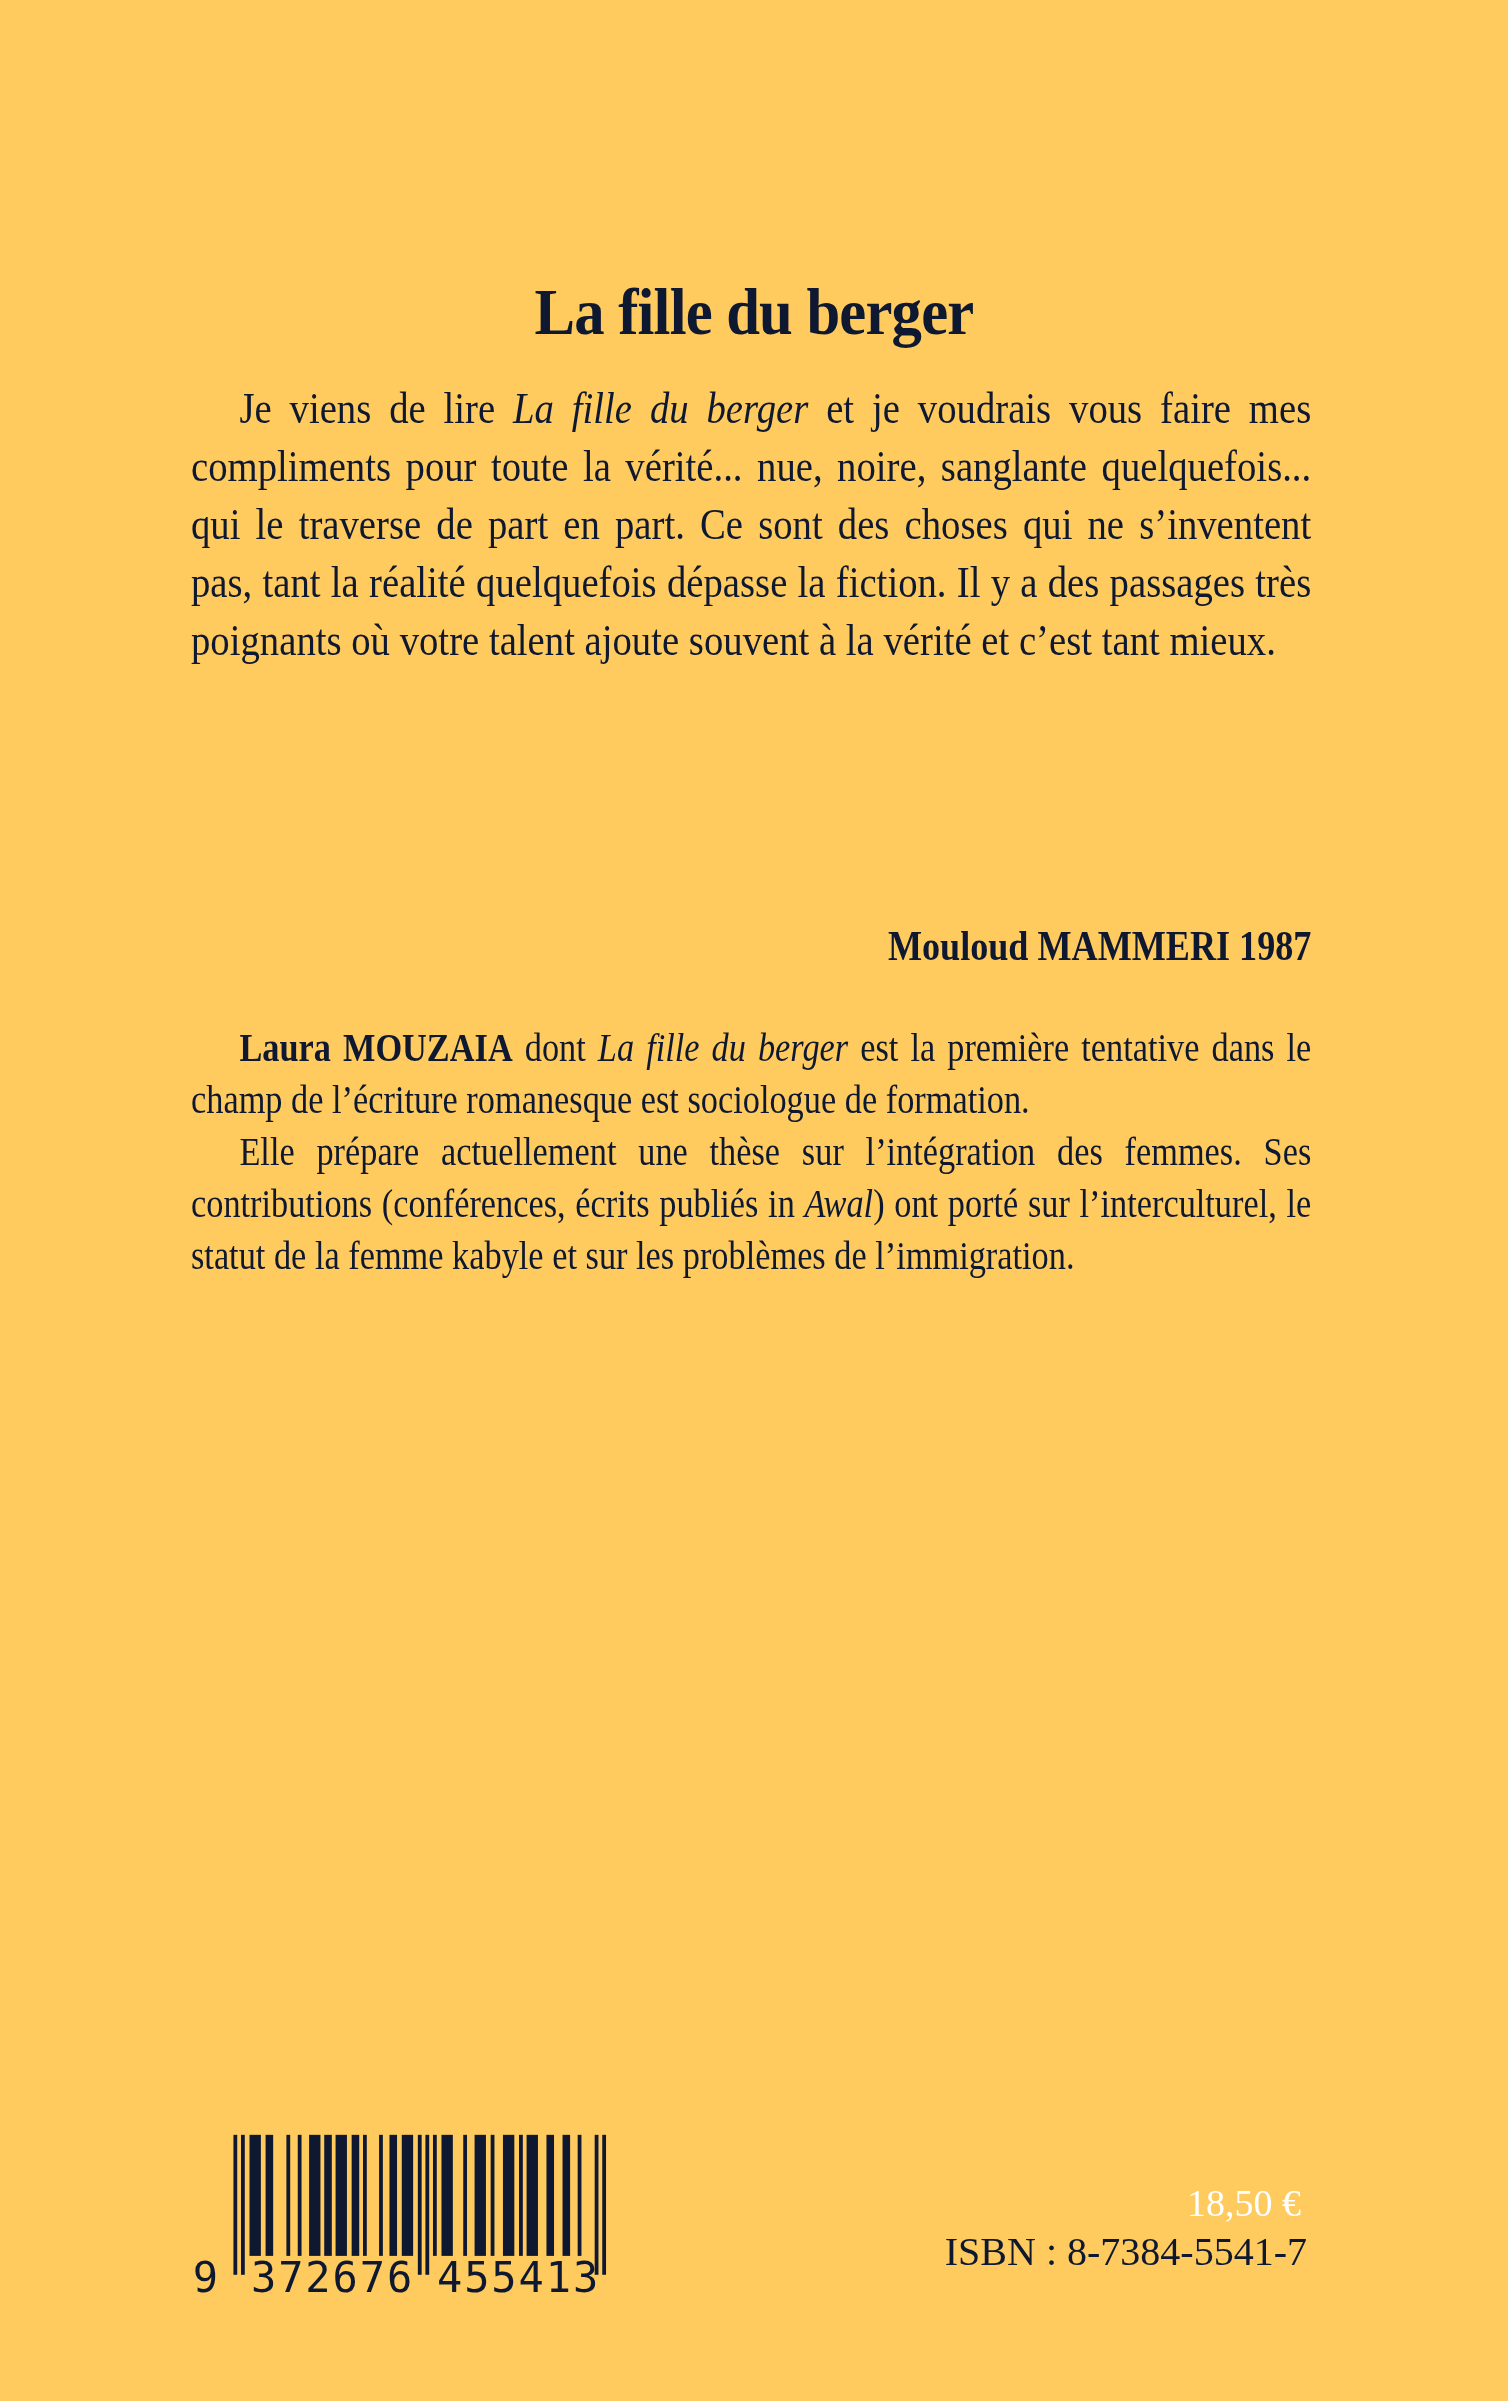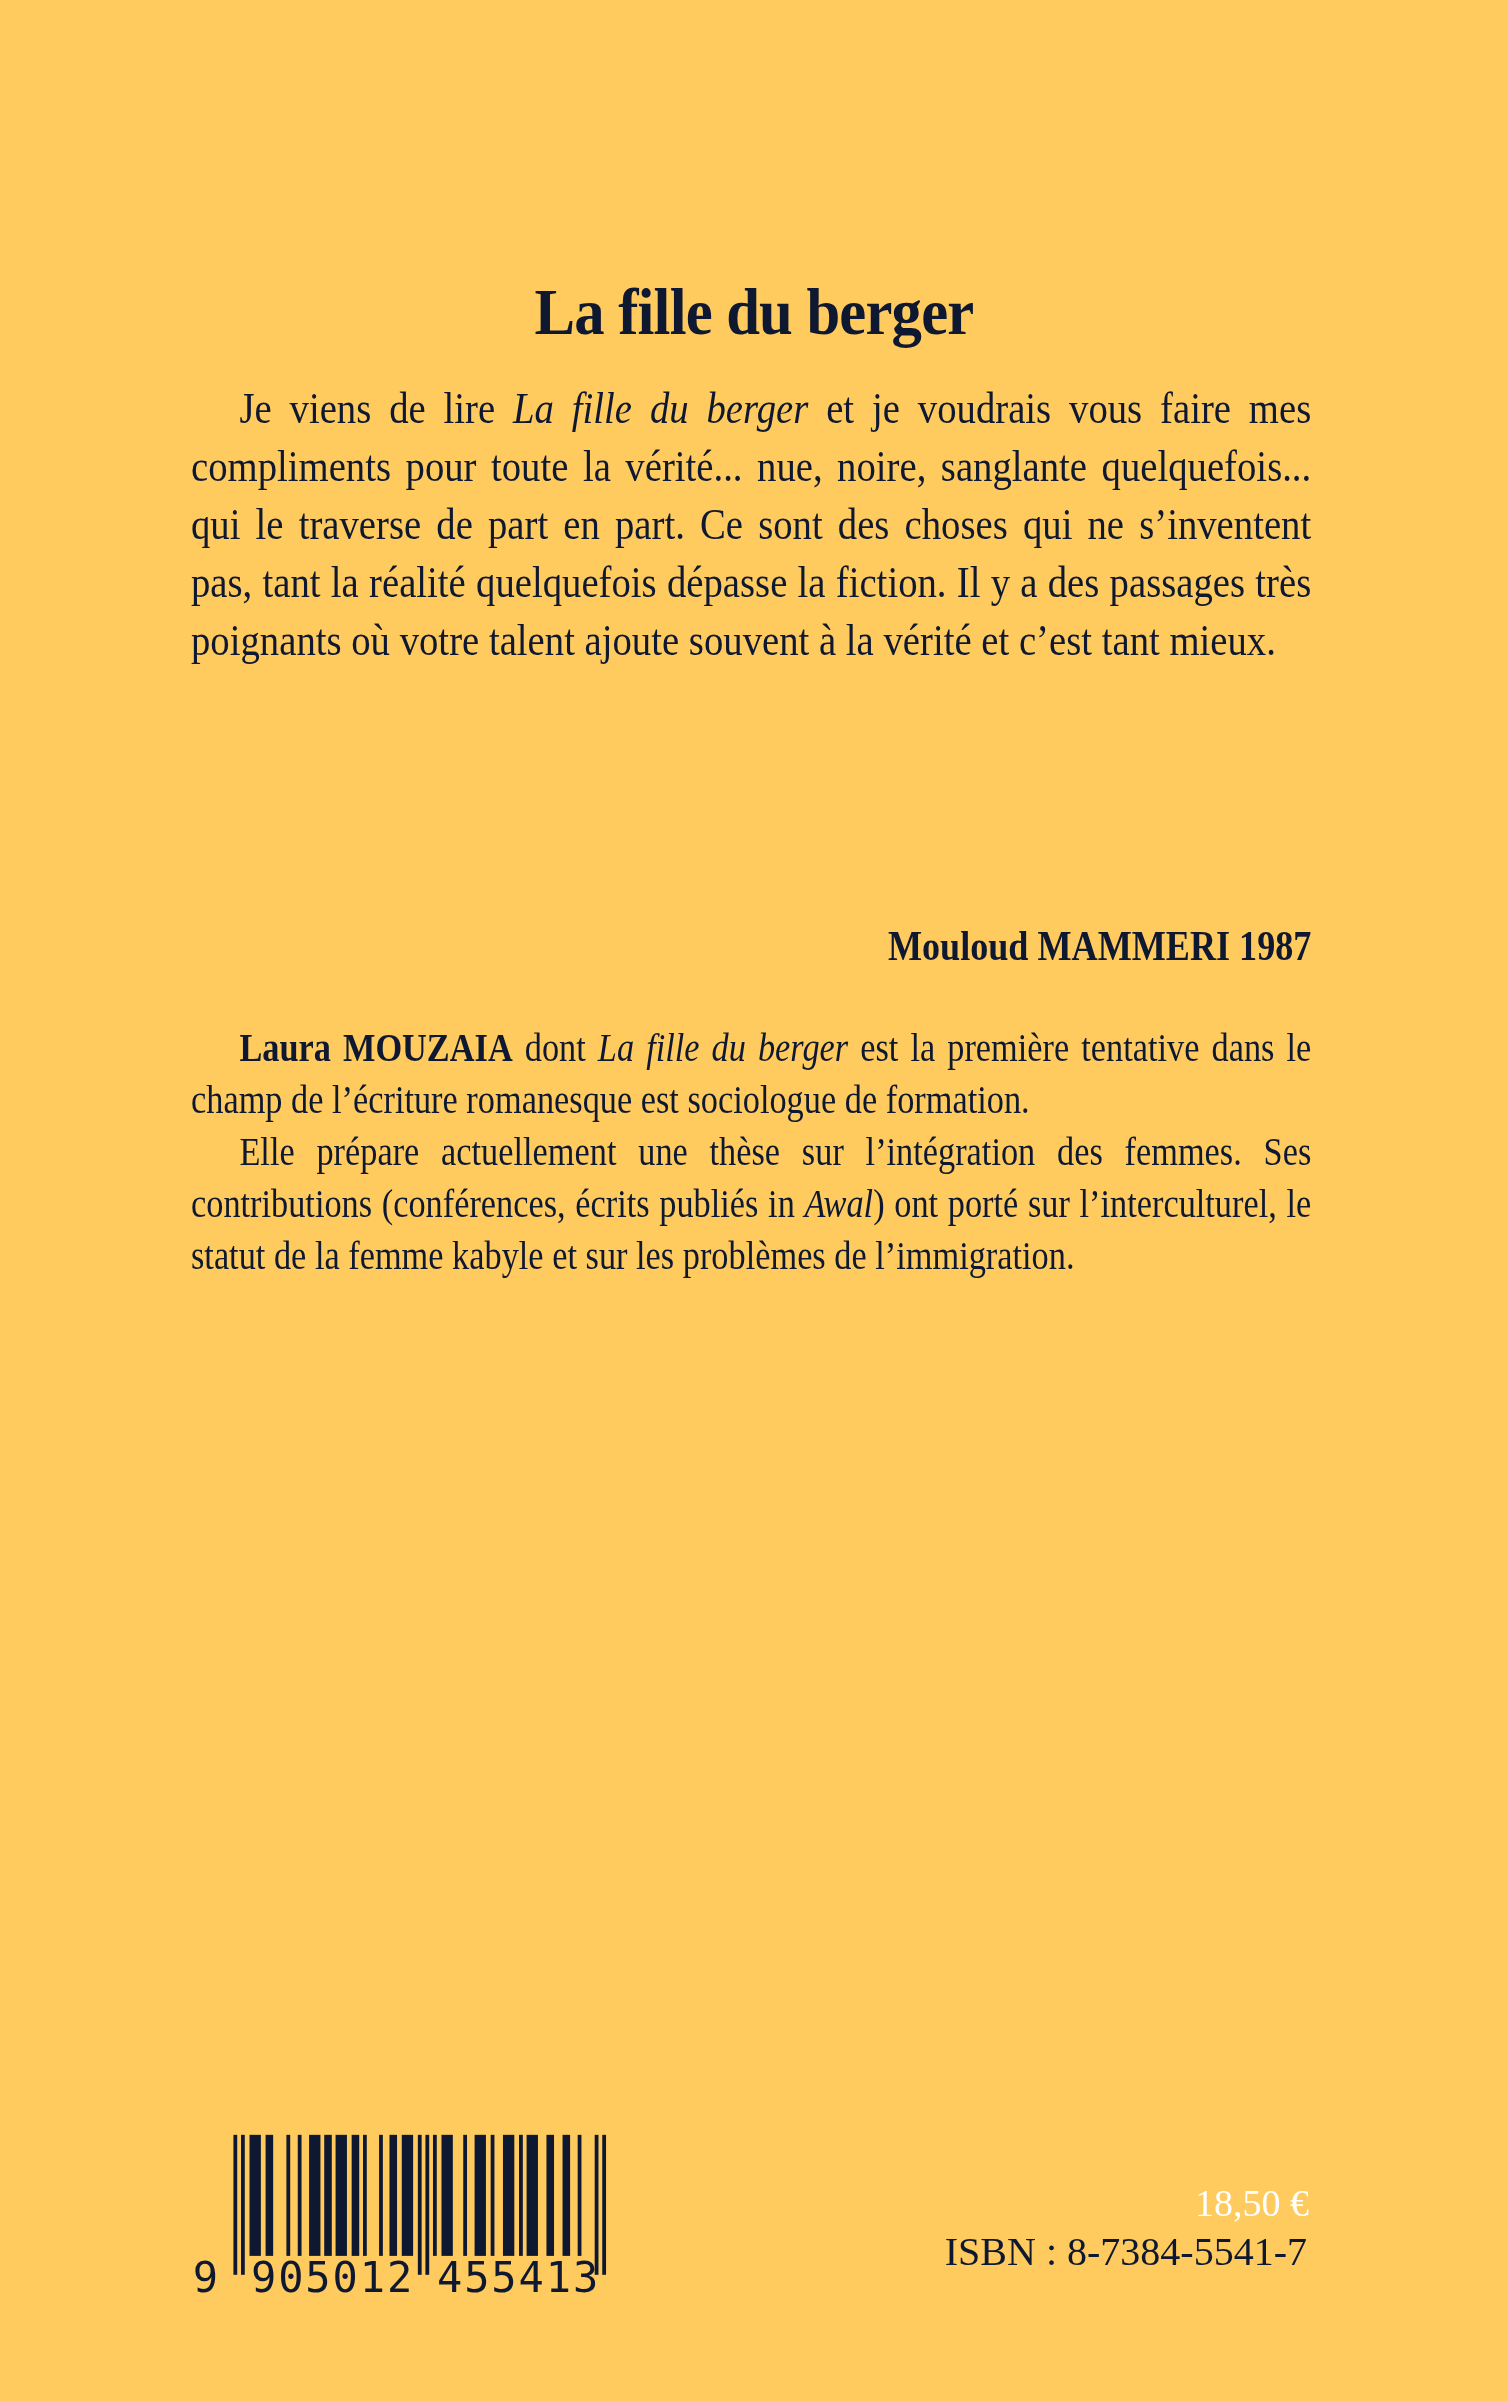--- a/index.html
+++ b/index.html
@@ -77,21 +77,21 @@
     .barcode {
       position: absolute;
       left: 189px;
       top: 2129px;
       width: 435px;
       height: 180px;
     }
     .barcode svg { display: block; }
     .price {
       position: absolute;
-      right: 199px;
+      right: 207px;
       top: 2181px;
       font-size: 38px;
       line-height: 45px;
       color: #FFFFFF;
       white-space: nowrap;
     }
     .isbn {
       position: absolute;
       right: 201px;
       top: 2227px;
@@ -148,20 +148,20 @@
       <rect x="378" y="6" width="8" height="128"></rect>
       <rect x="395" y="6" width="8" height="128"></rect>
       <rect x="411" y="6" width="4" height="128"></rect>
 
       <rect x="429" y="6" width="4" height="148"></rect>
       <rect x="437" y="6" width="4" height="148"></rect>
     </g>
   </svg>
   <div style="position:absolute;left:0;top:125px;font-family:'DejaVu Sans Mono','Liberation Mono',monospace;font-size:42px;line-height:47px;color:#0E1830;white-space:nowrap;">
     <span style="position:absolute;left:3.8px;">9</span>
-    <span style="position:absolute;left:62px;letter-spacing:1.9px;">905012</span>
+    <span style="position:absolute;left:62px;letter-spacing:1.9px;">372676</span>
     <span style="position:absolute;left:248px;letter-spacing:1.9px;">455413</span>
   </div>
 </div>
 
 <div class="price">18,50 €</div>
 <div class="isbn">ISBN : 8-7384-5541-7</div>
 
 
 </body></html>

